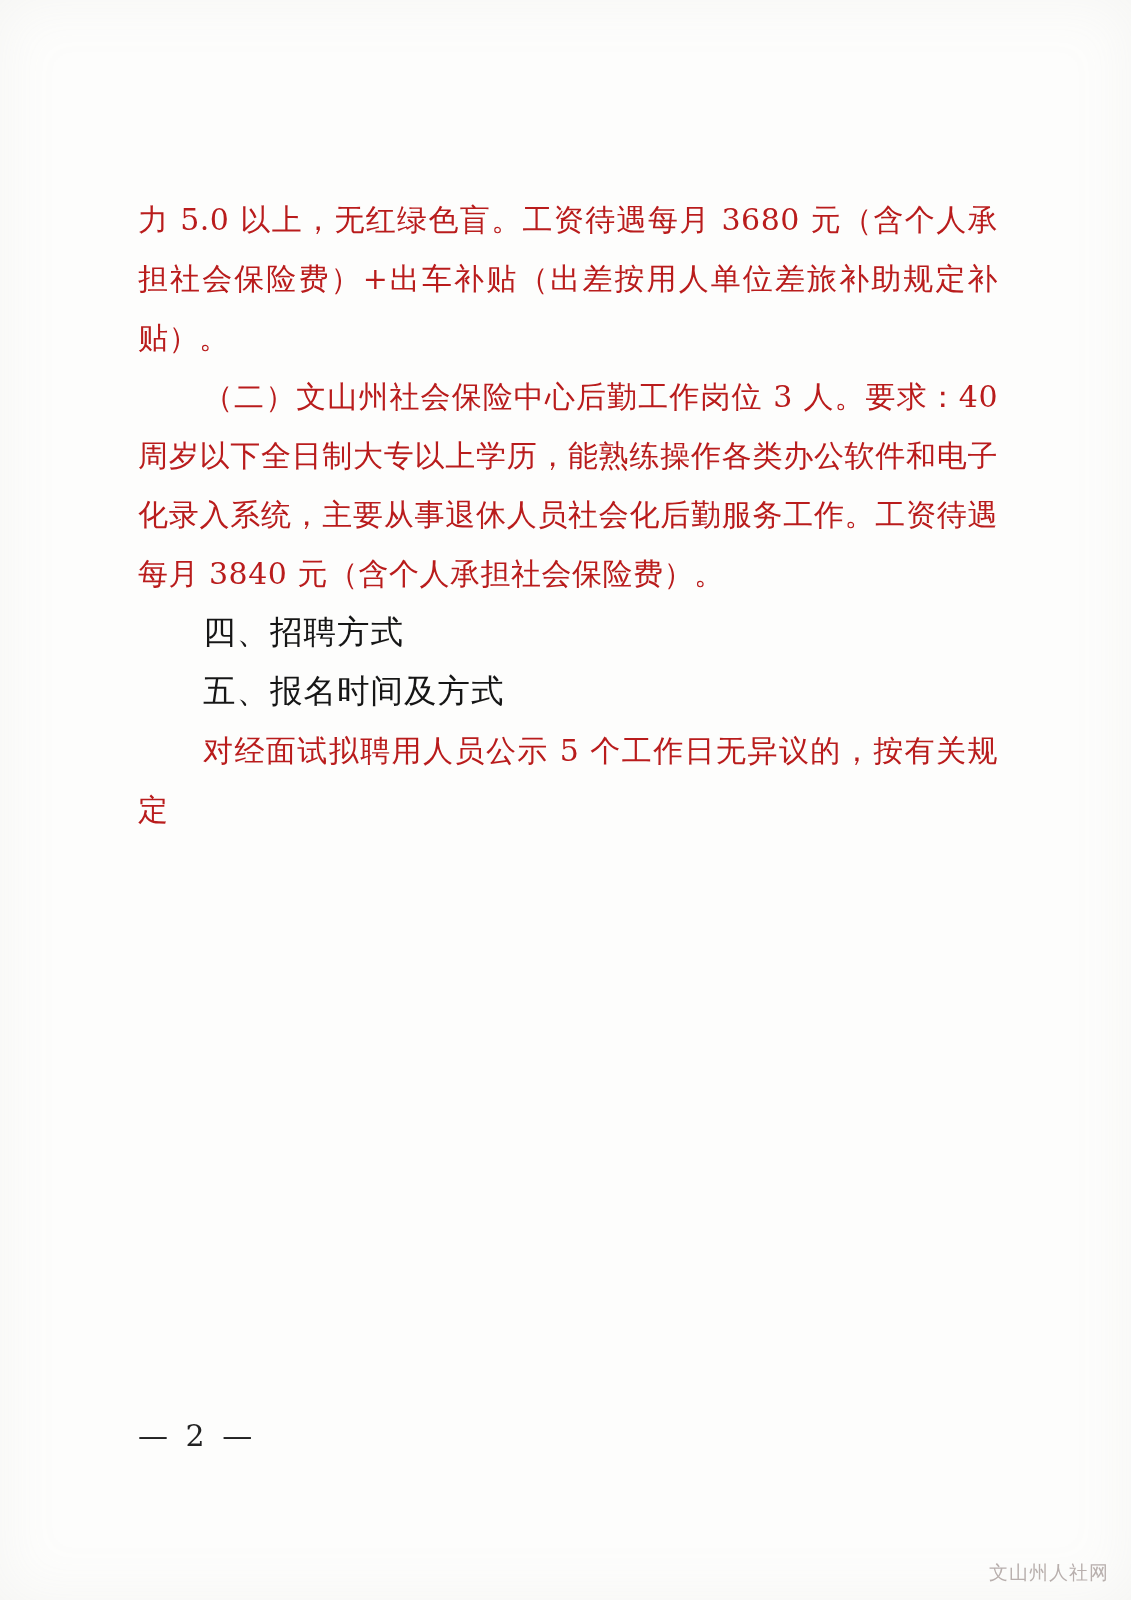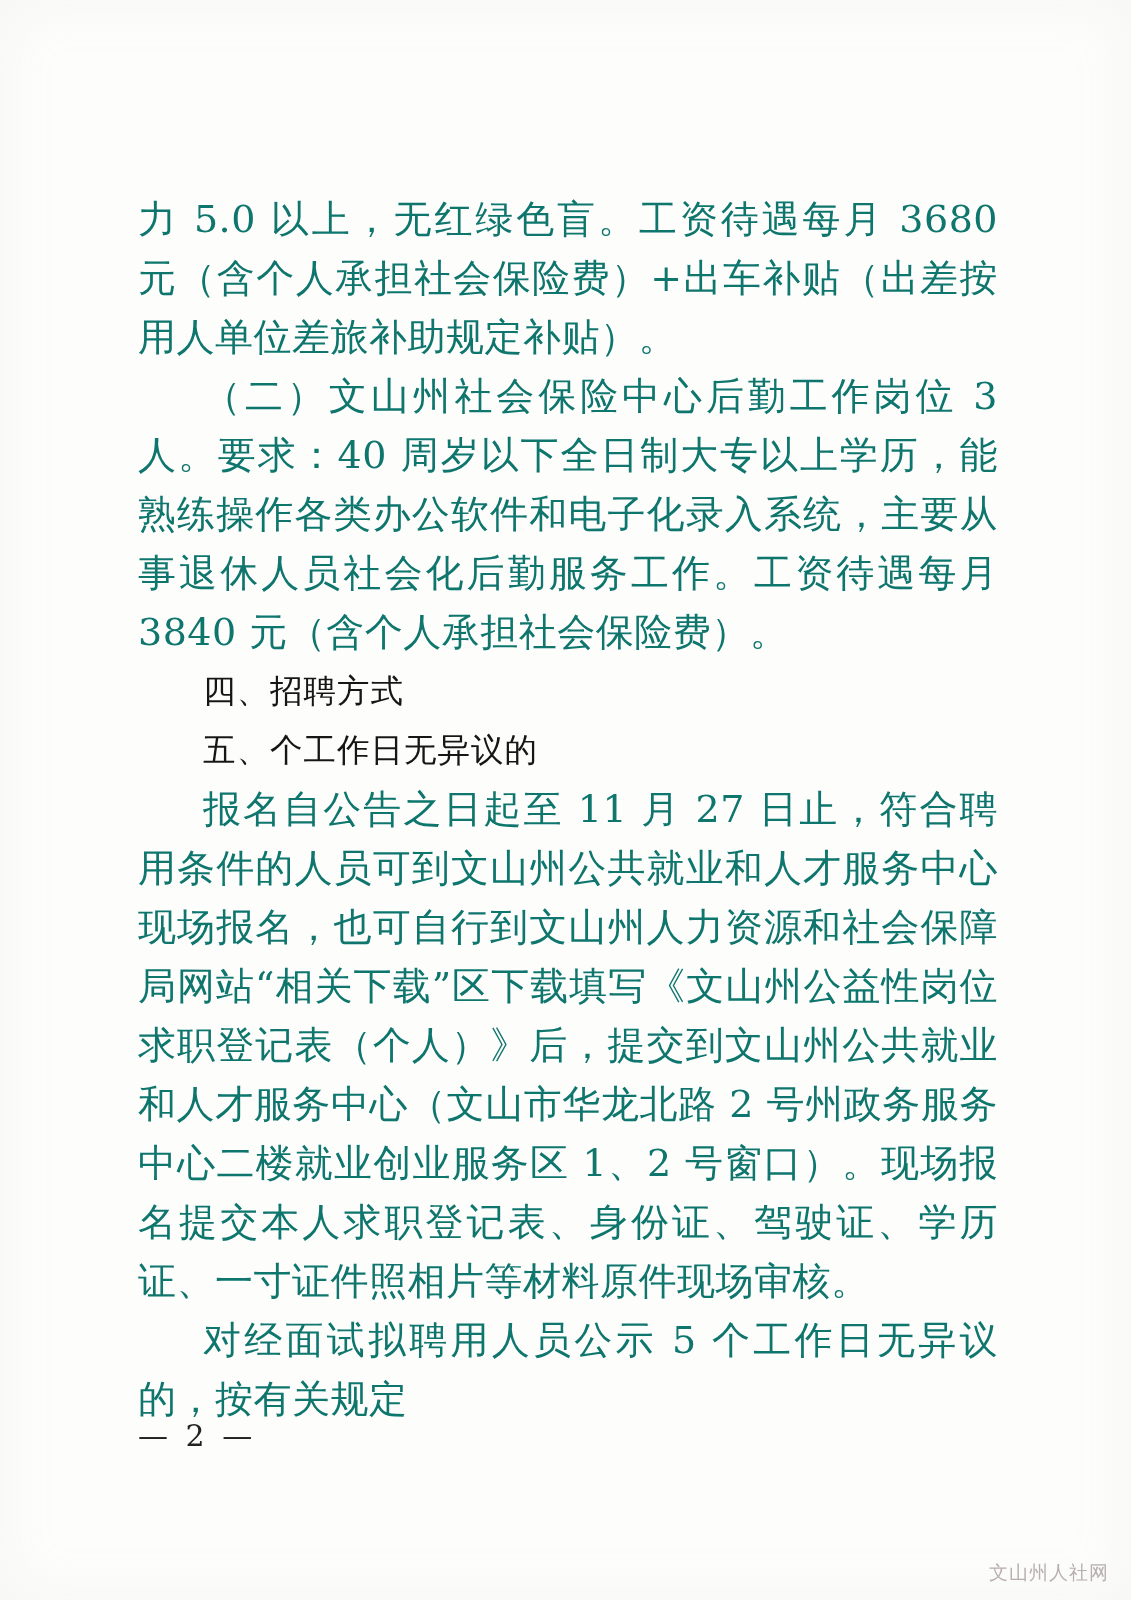--- a/index.html
+++ b/index.html
@@ -19,23 +19,23 @@
     inset: 0;
     background: #fdfdfc;
   }
   .content {
     position: absolute;
     left: 138px;
     top: 190px;
     width: 860px;
   }
   .para {
-    font-size: 38px;
+    font-size: 30px;
     line-height: 59px;
-    color: #0f766e;
+    color: #b91c1c;
     text-align: justify;
     text-justify: inter-ideograph;
     letter-spacing: 0.5px;
     margin: 0 0 0 0;
     font-family: "DejaVu Serif", "Liberation Serif", serif;
   }
   .para.indent {
     text-indent: 65px;
   }
   .heading {
@@ -82,23 +82,22 @@
   <div class="content">
 
     <p class="para">力 5.0 以上，无红绿色盲。工资待遇每月 3680 元（含个人承担社会保险费）+出车补贴（出差按用人单位差旅补助规定补贴）。</p>
 
     <p class="para indent">（二）文山州社会保险中心后勤工作岗位 3 人。要求：40 周岁以下全日制大专以上学历，能熟练操作各类办公软件和电子化录入系统，主要从事退休人员社会化后勤服务工作。工资待遇每月 3840 元（含个人承担社会保险费）。</p>
 
 
     <h2 class="heading">四、招聘方式</h2>
 
 
-    <h2 class="heading">五、个工作日无异议的</h2>
+    <h2 class="heading">五、报名时间及方式</h2>
 
-    <p class="para indent">报名自公告之日起至 11 月 27 日止，符合聘用条件的人员可到文山州公共就业和人才服务中心现场报名，也可自行到文山州人力资源和社会保障局网站“相关下载”区下载填写《文山州公益性岗位求职登记表（个人）》后，提交到文山州公共就业和人才服务中心（文山市华龙北路 2 号州政务服务中心二楼就业创业服务区 1、2 号窗口）。现场报名提交本人求职登记表、身份证、驾驶证、学历证、一寸证件照相片等材料原件现场审核。</p>
 
 
     <p class="para indent">对经面试拟聘用人员公示 5 个工作日无异议的，按有关规定</p>
 
   </div>
 
   <div class="pagenum">— 2 —</div>
   <div class="watermark">文山州人社网</div>
   <div class="edge-shadow"></div>
 </div>

